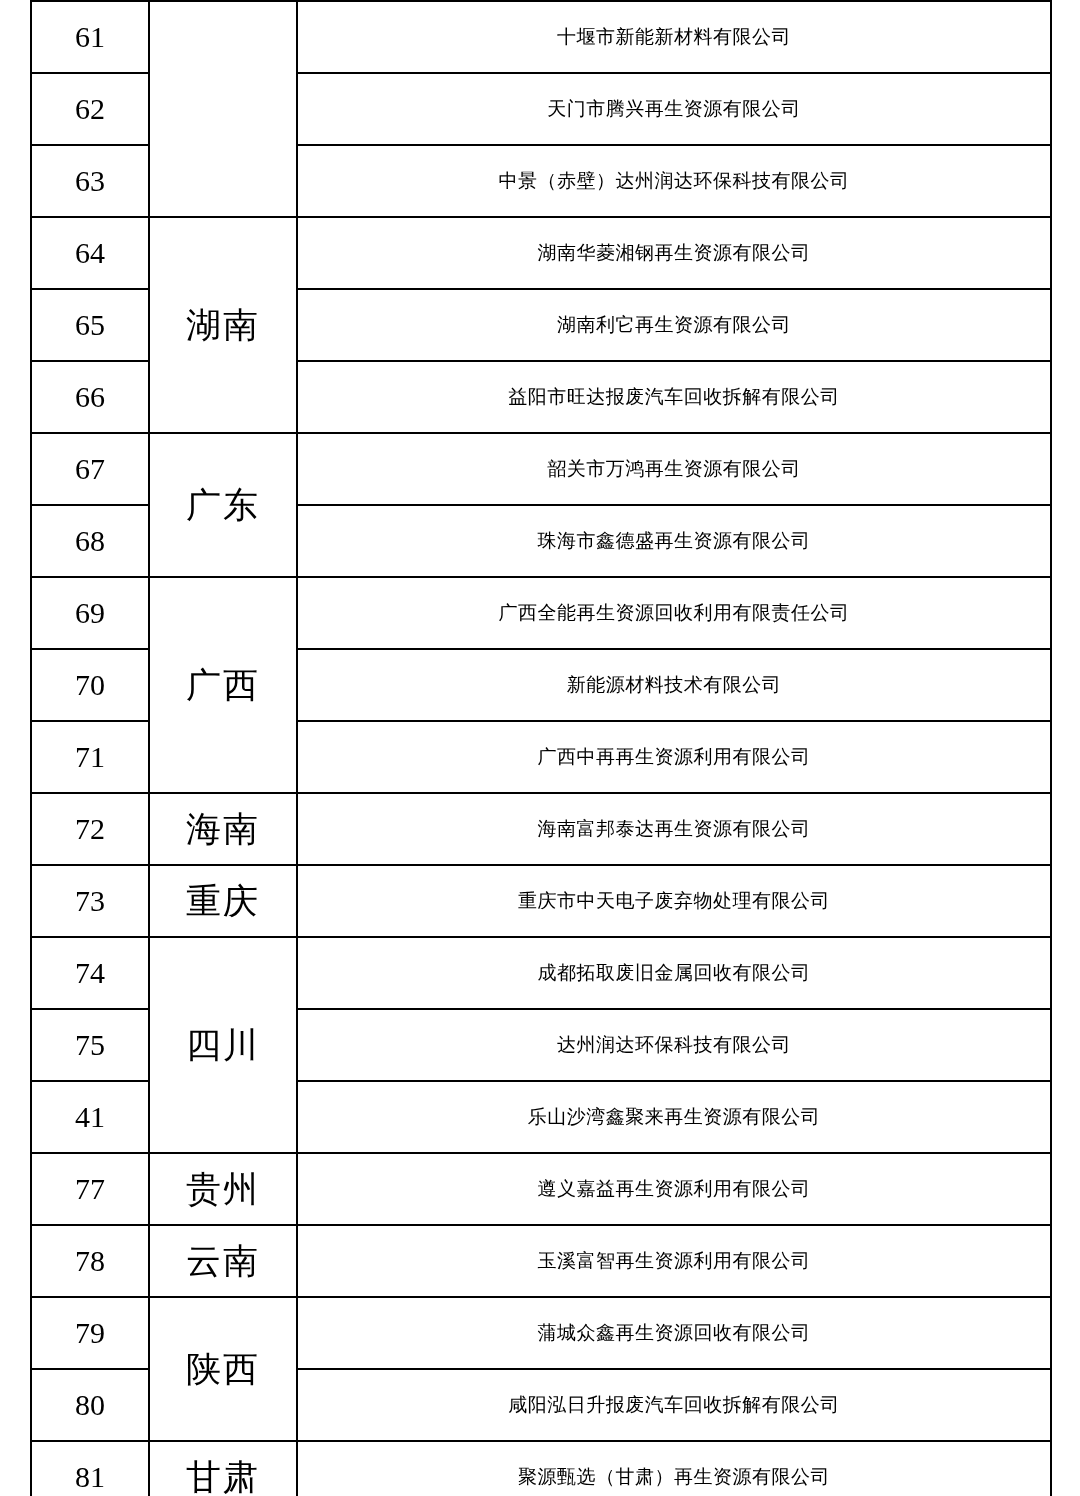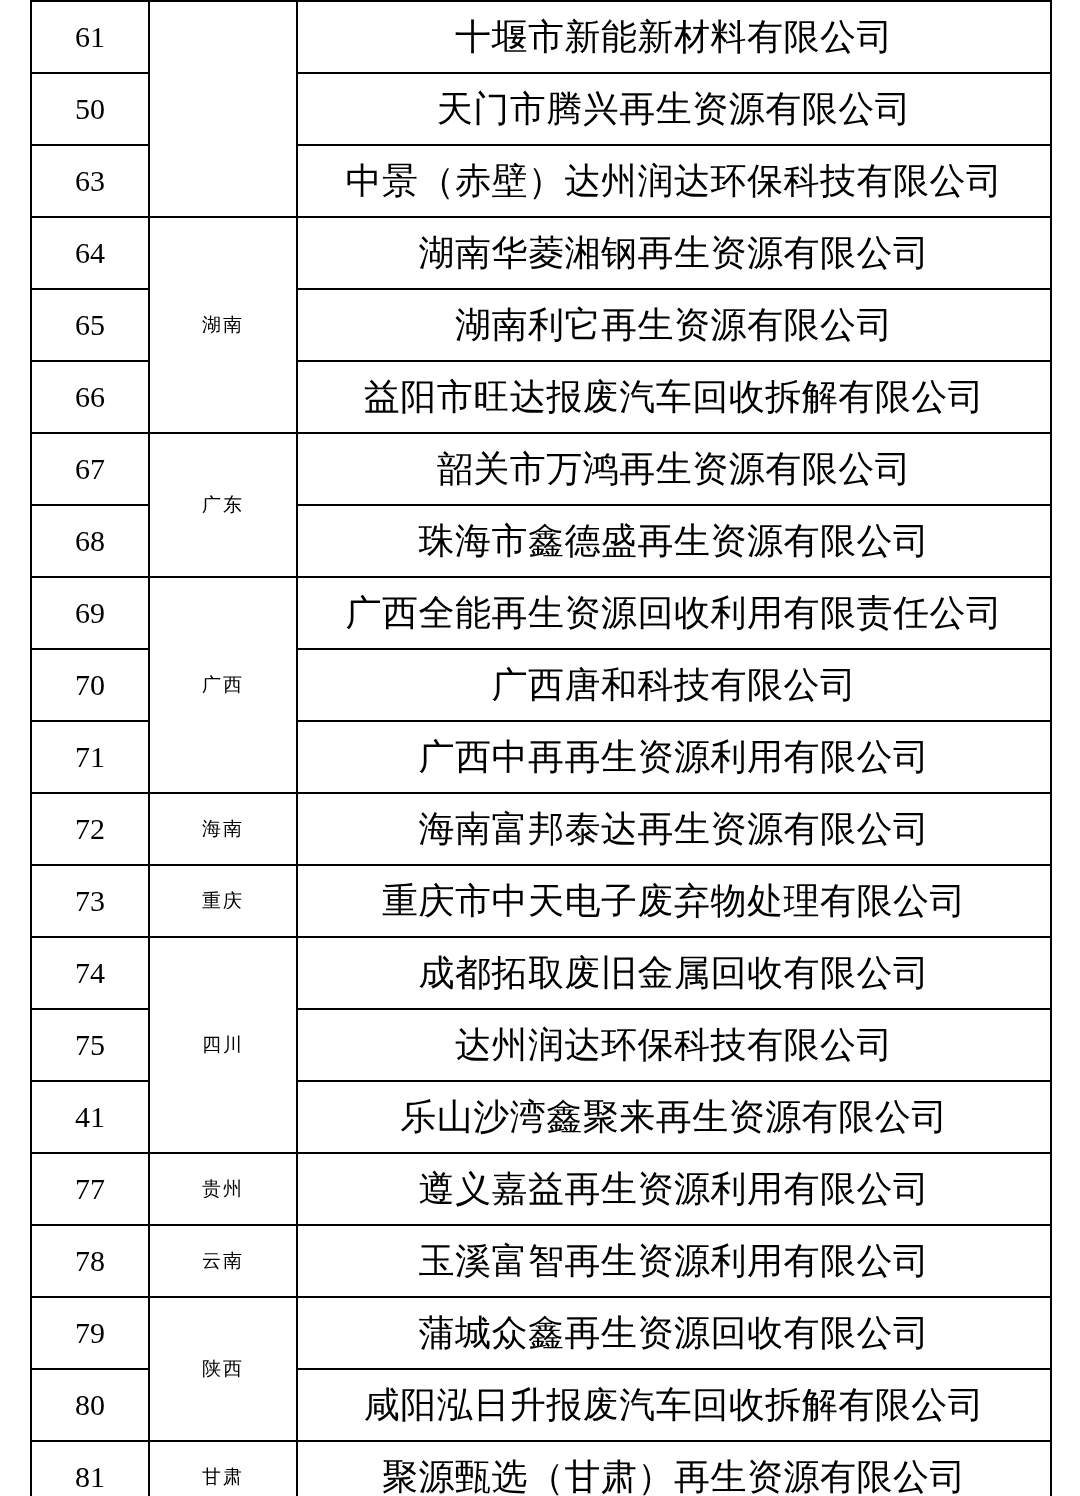--- a/index.html
+++ b/index.html
@@ -36,28 +36,28 @@
   col.c-prov  { width: 148px; }
   col.c-name  { width: 754px; }
 
   td.no {
     font-size: 30px;
     line-height: 1.2;
     text-align: center;
     font-family: "Liberation Serif", "DejaVu Serif", serif;
   }
   td.prov {
-    font-size: 19px;
+    font-size: 35px;
     letter-spacing: 2px;
     text-align: center;
     font-family: "DejaVu Serif", "Liberation Serif", serif;
     margin-left: 44px;
   }
   td.name {
-    font-size: 36px;
+    font-size: 19px;
     text-align: left;
     padding-left: 18px;
     letter-spacing: 0.5px;
     white-space: nowrap;
     font-family: "DejaVu Serif", "Liberation Serif", serif;
   }
   tr.row { height: 72px; }
   
 </style>
 </head>
@@ -71,21 +71,21 @@
       <col class="c-name">
     </colgroup>
     <tbody>
 
       <tr class="row">
         <td class="no">61</td>
         <td class="prov" rowspan="3"></td>
         <td class="name">十堰市新能新材料有限公司</td>
       </tr>
       <tr class="row">
-        <td class="no">50</td>
+        <td class="no">62</td>
         <td class="name">天门市腾兴再生资源有限公司</td>
       </tr>
       <tr class="row">
         <td class="no">63</td>
         <td class="name">中景（赤壁）达州润达环保科技有限公司</td>
       </tr>
 
       <tr class="row">
         <td class="no">64</td>
         <td class="prov" rowspan="3">湖南</td>
@@ -110,21 +110,21 @@
         <td class="name">珠海市鑫德盛再生资源有限公司</td>
       </tr>
 
       <tr class="row">
         <td class="no">69</td>
         <td class="prov" rowspan="3">广西</td>
         <td class="name">广西全能再生资源回收利用有限责任公司</td>
       </tr>
       <tr class="row">
         <td class="no">70</td>
-        <td class="name">广西唐和科技有限公司</td>
+        <td class="name">新能源材料技术有限公司</td>
       </tr>
       <tr class="row">
         <td class="no">71</td>
         <td class="name">广西中再再生资源利用有限公司</td>
       </tr>
 
       <tr class="row">
         <td class="no">72</td>
         <td class="prov">海南</td>
         <td class="name">海南富邦泰达再生资源有限公司</td>

